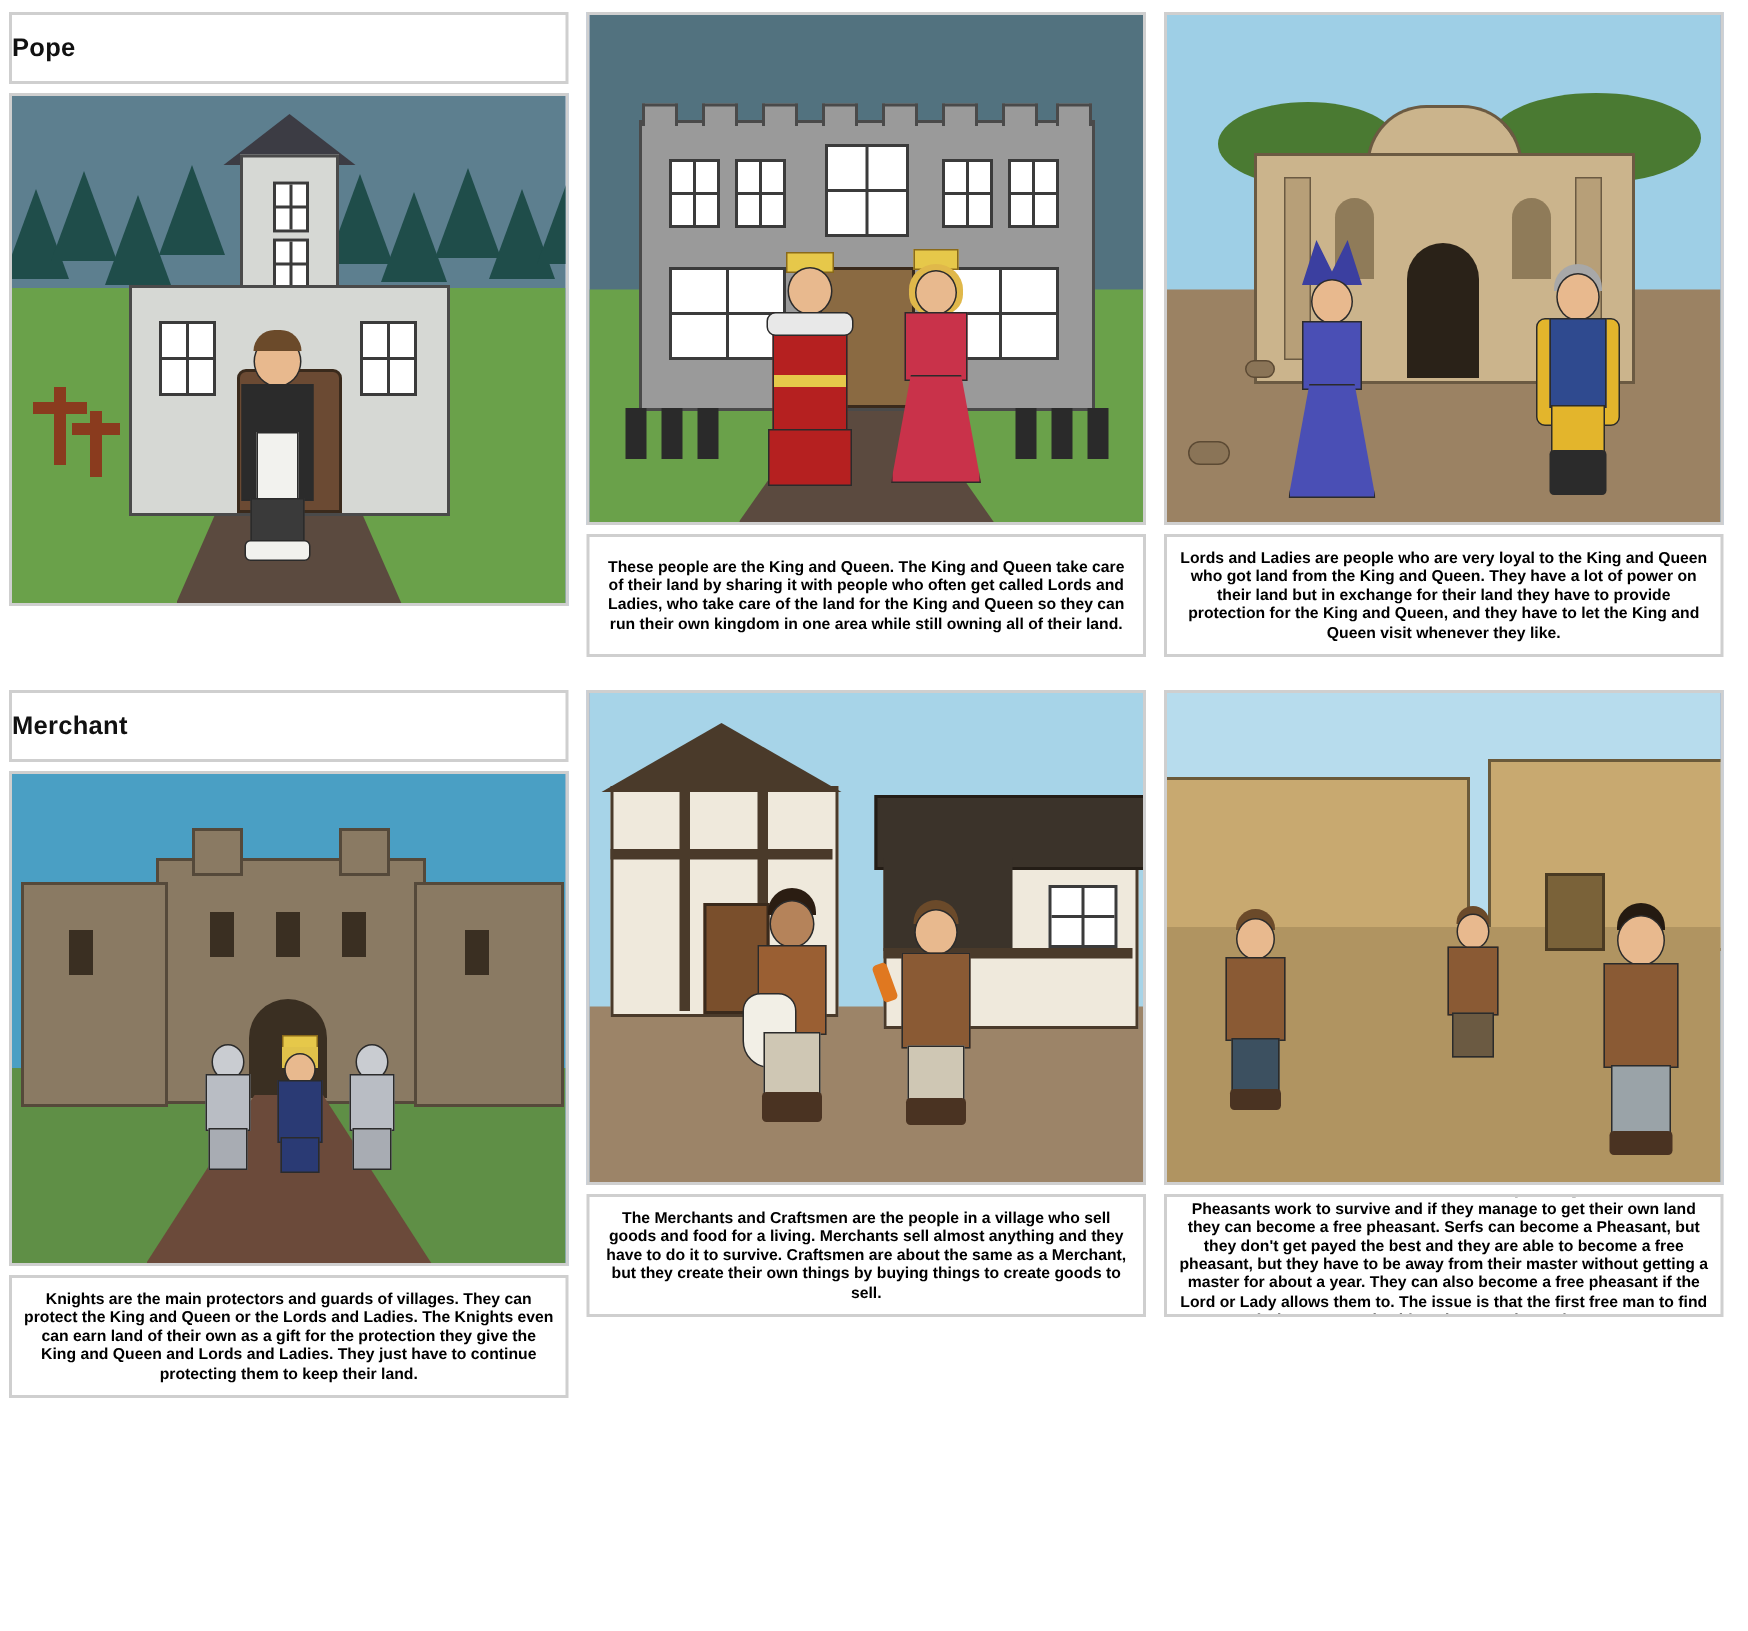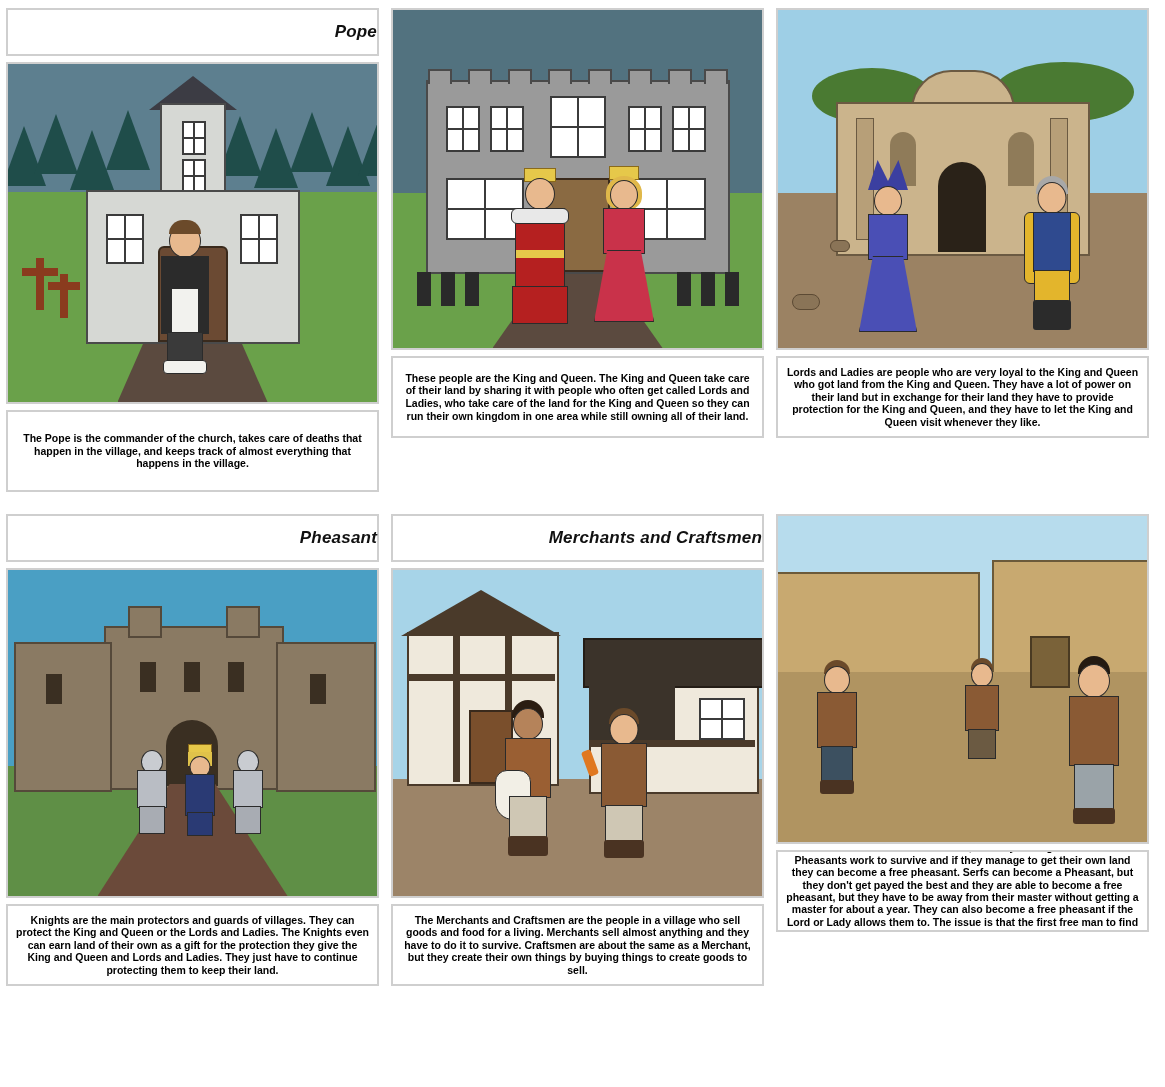--- a/index.html
+++ b/index.html
@@ -28,24 +28,23 @@
     margin: 0 6px;
     display: flex;
     flex-direction: column;
   }
   .title-box {
     border: 2px solid #cfcfcf;
     background: #ffffff;
     height: 48px;
     display: flex;
     align-items: center;
-    justify-content: flex-end;
+    justify-content: flex-start;
     box-sizing: border-box;
     margin-bottom: 6px;
-    font-style: italic;
   }
   .title-box .title-text {
     font-size: 17px;
     font-weight: bold;
     color: #111;
     text-align: center;
     letter-spacing: 0.2px;
   }
   .scene {
     position: relative;
@@ -252,23 +251,20 @@
         <div class="cross" style="left:40px; bottom:112px; width:32px; height:8px;"></div>
 
         <div class="person" style="left:142px; bottom:24px; width:70px; height:160px;">
           <div class="head" style="top:6px; width:30px; height:32px; background:#e8b98e;"></div>
           <div style="position:absolute; left:50%; transform:translateX(-50%); top:2px; width:32px; height:14px; background:#6b4a2a; border-radius:14px 14px 0 0;"></div>
           <div class="body" style="top:38px; width:46px; height:76px; background:#2b2b2b;"></div>
           <div style="position:absolute; left:50%; transform:translateX(-50%); top:70px; width:26px; height:46px; background:#f2f2ee; border:1.5px solid #2b2b2b;"></div>
           <div class="legs" style="top:114px; width:34px; height:32px; background:#3a3a3a;"></div>
           <div style="position:absolute; left:50%; transform:translateX(-50%); top:142px; width:42px; height:12px; background:#f2f2ee; border:1.5px solid #2b2b2b; border-radius:4px;"></div>
         </div>
-      </div>
-      <div class="caption-box">
-        <div class="caption-text">The Pope is the commander of the church, takes care of deaths that happen in the village, and keeps track of almost everything that happens in the village.</div>
       </div>
     </div>
 
     <div class="cell">
       <div class="scene">
         <div class="sky s2-sky"></div>
         <div class="s2-grass"></div>
         <div class="path" style="width:170px;height:92px;"></div>
 
         <div class="manor">
@@ -357,21 +353,21 @@
       <div class="caption-box">
         <div class="caption-text">Lords and Ladies are people who are very loyal to the King and Queen who got land from the King and Queen. They have a lot of power on their land but in exchange for their land they have to provide protection for the King and Queen, and they have to let the King and Queen visit whenever they like.</div>
       </div>
     </div>
   </div>
 
   <div class="row">
 
     <div class="cell">
       <div class="title-box">
-        <div class="title-text">Pheasant</div>
+        <div class="title-text">Merchant</div>
       </div>
       <div class="scene small">
         <div class="sky s4-sky"></div>
         <div class="s4-grass"></div>
 
         <div class="wall" style="left:96px; top:56px; width:176px; height:160px;"></div>
         <div class="wall" style="left:6px; top:72px; width:94px; height:146px;"></div>
         <div class="wall" style="left:268px; top:72px; width:96px; height:146px;"></div>
         <div class="wall" style="left:120px; top:36px; width:30px; height:28px;"></div>
         <div class="wall" style="left:218px; top:36px; width:30px; height:28px;"></div>
@@ -404,23 +400,20 @@
           <div class="body" style="top:30px; width:28px; height:40px; background:#2a3a74;"></div>
           <div class="legs" style="top:68px; width:24px; height:22px; background:#2a3a74;"></div>
         </div>
       </div>
       <div class="caption-box">
         <div class="caption-text">Knights are the main protectors and guards of villages. They can protect the King and Queen or the Lords and Ladies. The Knights even can earn land of their own as a gift for the protection they give the King and Queen and Lords and Ladies. They just have to continue protecting them to keep their land.</div>
       </div>
     </div>
 
     <div class="cell">
-      <div class="title-box">
-        <div class="title-text">Merchants and Craftsmen</div>
-      </div>
       <div class="scene small">
         <div class="sky s5-sky"></div>
         <div class="s5-ground"></div>
 
         <div class="tudor" style="left:14px; top:62px; width:148px; height:150px;"></div>
         <div style="position:absolute; left:8px; top:20px; width:0; height:0; border-left:80px solid transparent; border-right:80px solid transparent; border-bottom:46px solid #4a3a2a;"></div>
         <div class="beam" style="left:14px; top:104px; width:148px; height:7px;"></div>
         <div class="beam" style="left:60px; top:62px; width:7px; height:150px;"></div>
         <div class="beam" style="left:112px; top:62px; width:7px; height:150px;"></div>
         <div style="position:absolute; left:76px; top:140px; width:40px; height:70px; background:#7a4f2c; border:2px solid #3a2a1c;"></div>

